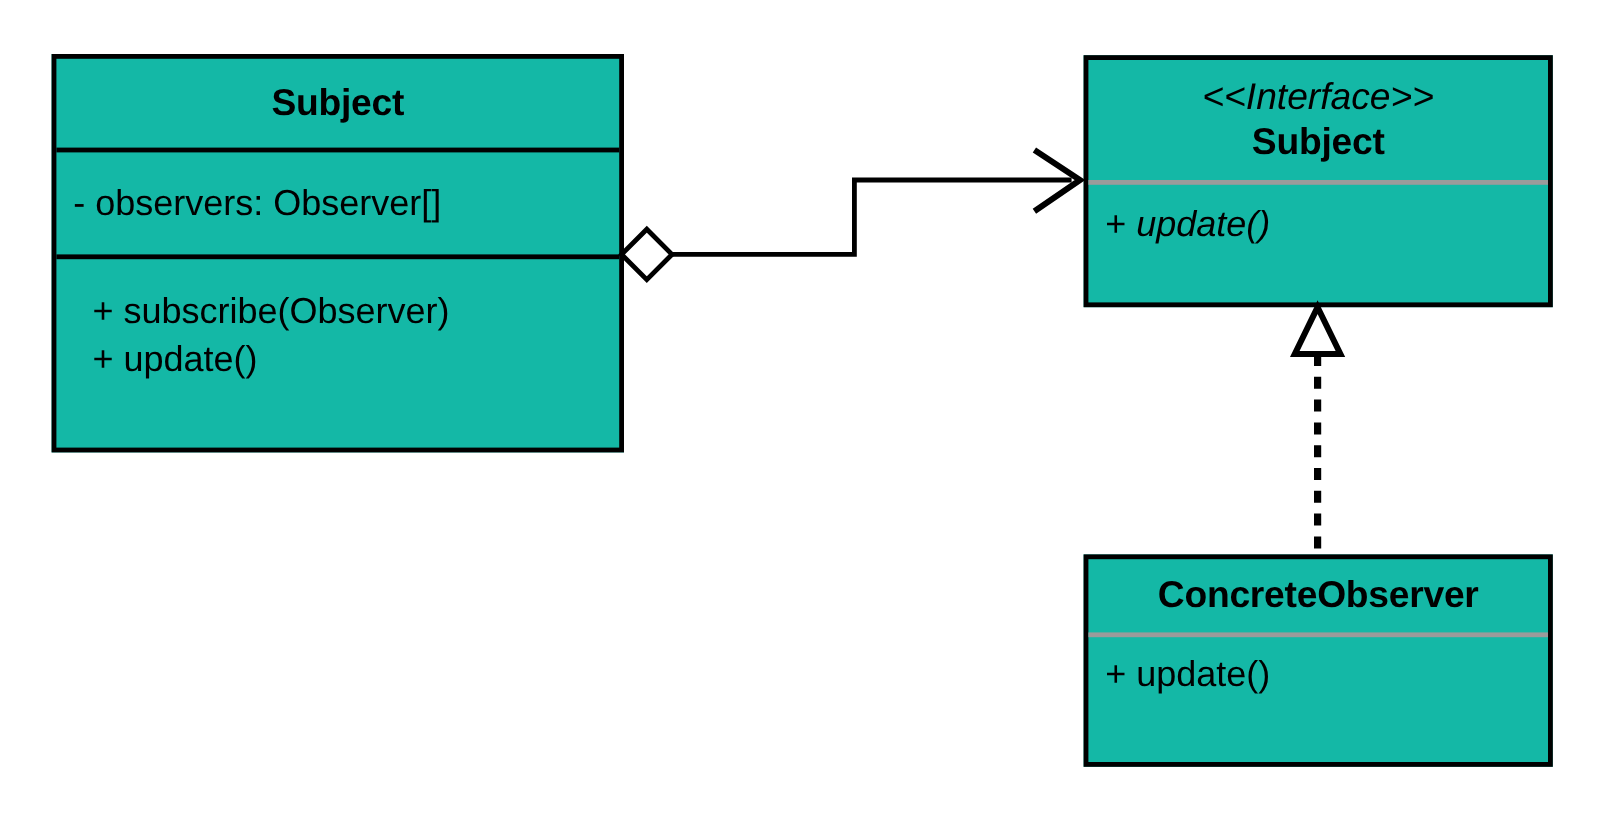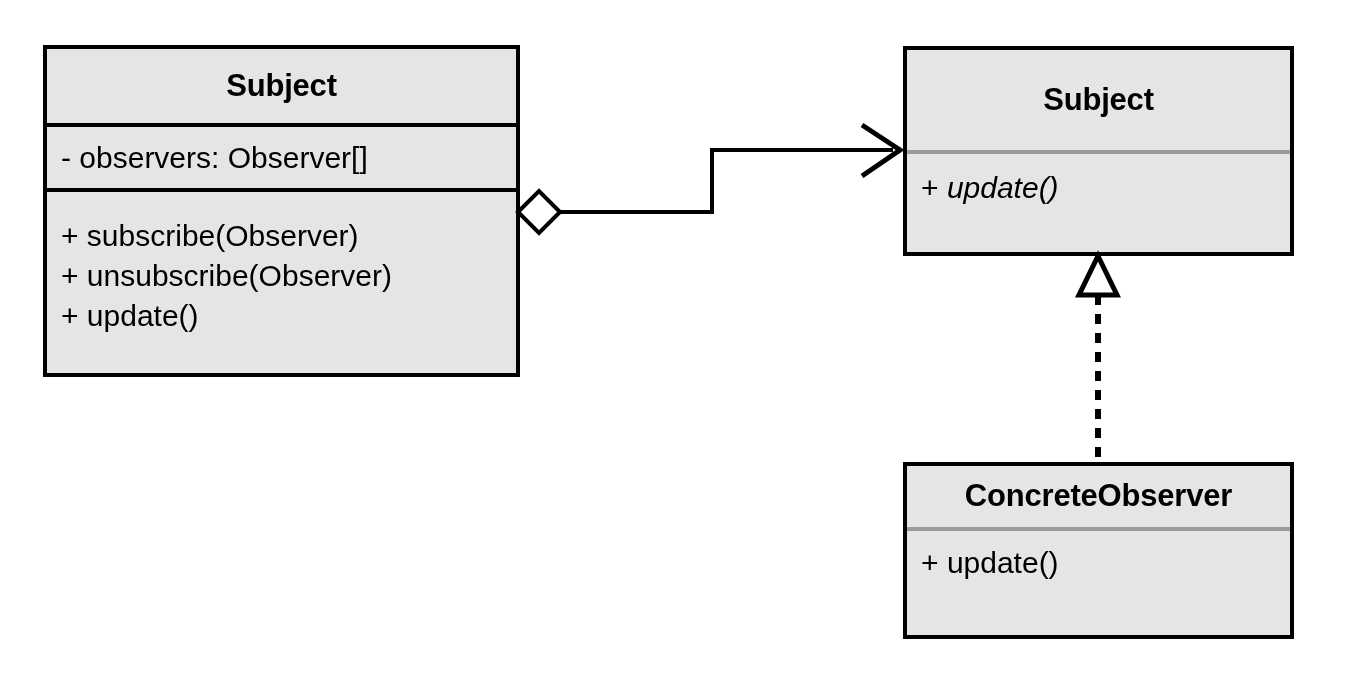--- a/index.html
+++ b/index.html
@@ -17,21 +17,21 @@
     width: 1348px;
     height: 694px;
     background: #ffffff;
     overflow: hidden;
   }
 
   
   .uml-class {
     position: absolute;
     box-sizing: border-box;
-    background: #e5e5e5;
+    background: #14b8a6;
     border: 4px solid #000000;
     display: flex;
     flex-direction: column;
   }
   .compartment {
     position: relative;
     box-sizing: border-box;
     display: flex;
     flex-direction: column;
     justify-content: center;
@@ -61,22 +61,22 @@
     line-height: 1.33;
     padding-left: 14px;
     white-space: nowrap;
   }
   .member .vis { font-style: normal; }
   .member .abstract-name { font-style: italic; }
 
   
   #subject-class { left: 43px; top: 45px; width: 477px; height: 332px; }
   #subject-title-compartment   { height: 78px; justify-content: center; }
-  #subject-attrs-compartment   { height: 65px; }
-  #subject-methods-compartment { flex: 1 1 auto; justify-content: flex-start; padding-top: 24px; }
+  #subject-attrs-compartment   { height: 89px; }
+  #subject-methods-compartment { flex: 1 1 auto; justify-content: flex-start; padding-top: 24px; margin-left: 16px; }
 
   
   #observer-class { left: 903px; top: 46px; width: 391px; height: 210px; }
   #observer-title-compartment   { height: 104px; justify-content: center; }
   #observer-methods-compartment { flex: 1 1 auto; justify-content: flex-start; padding-top: 14px; }
 
   
   #concrete-observer-class { left: 903px; top: 462px; width: 391px; height: 177px; justify-content: space-between; }
   #concrete-title-compartment   { height: 65px; justify-content: center; }
   #concrete-methods-compartment { flex: 1 1 auto; justify-content: flex-start; padding-top: 12px; }
@@ -98,27 +98,27 @@
 
   <div class="uml-class" id="subject-class">
     <div class="compartment sep-black" id="subject-title-compartment">
       <div class="class-title">Subject</div>
     </div>
     <div class="compartment sep-black" id="subject-attrs-compartment">
       <div class="member">- observers: Observer[]</div>
     </div>
     <div class="compartment" id="subject-methods-compartment">
       <div class="member">+ subscribe(Observer)</div>
-      <div class="member">+ unsubscribe(Observer)</div>
       <div class="member">+ update()</div>
     </div>
   </div>
 
   <div class="uml-class" id="observer-class">
     <div class="compartment sep-gray" id="observer-title-compartment">
+      <div class="stereotype">&lt;&lt;Interface&gt;&gt;</div>
       <div class="class-title">Subject</div>
     </div>
     <div class="compartment" id="observer-methods-compartment">
       <div class="member"><span class="vis">+</span> <span class="abstract-name">update()</span></div>
     </div>
   </div>
 
   <div class="uml-class" id="concrete-observer-class">
     <div class="compartment sep-gray" id="concrete-title-compartment">
       <div class="class-title">ConcreteObserver</div>

